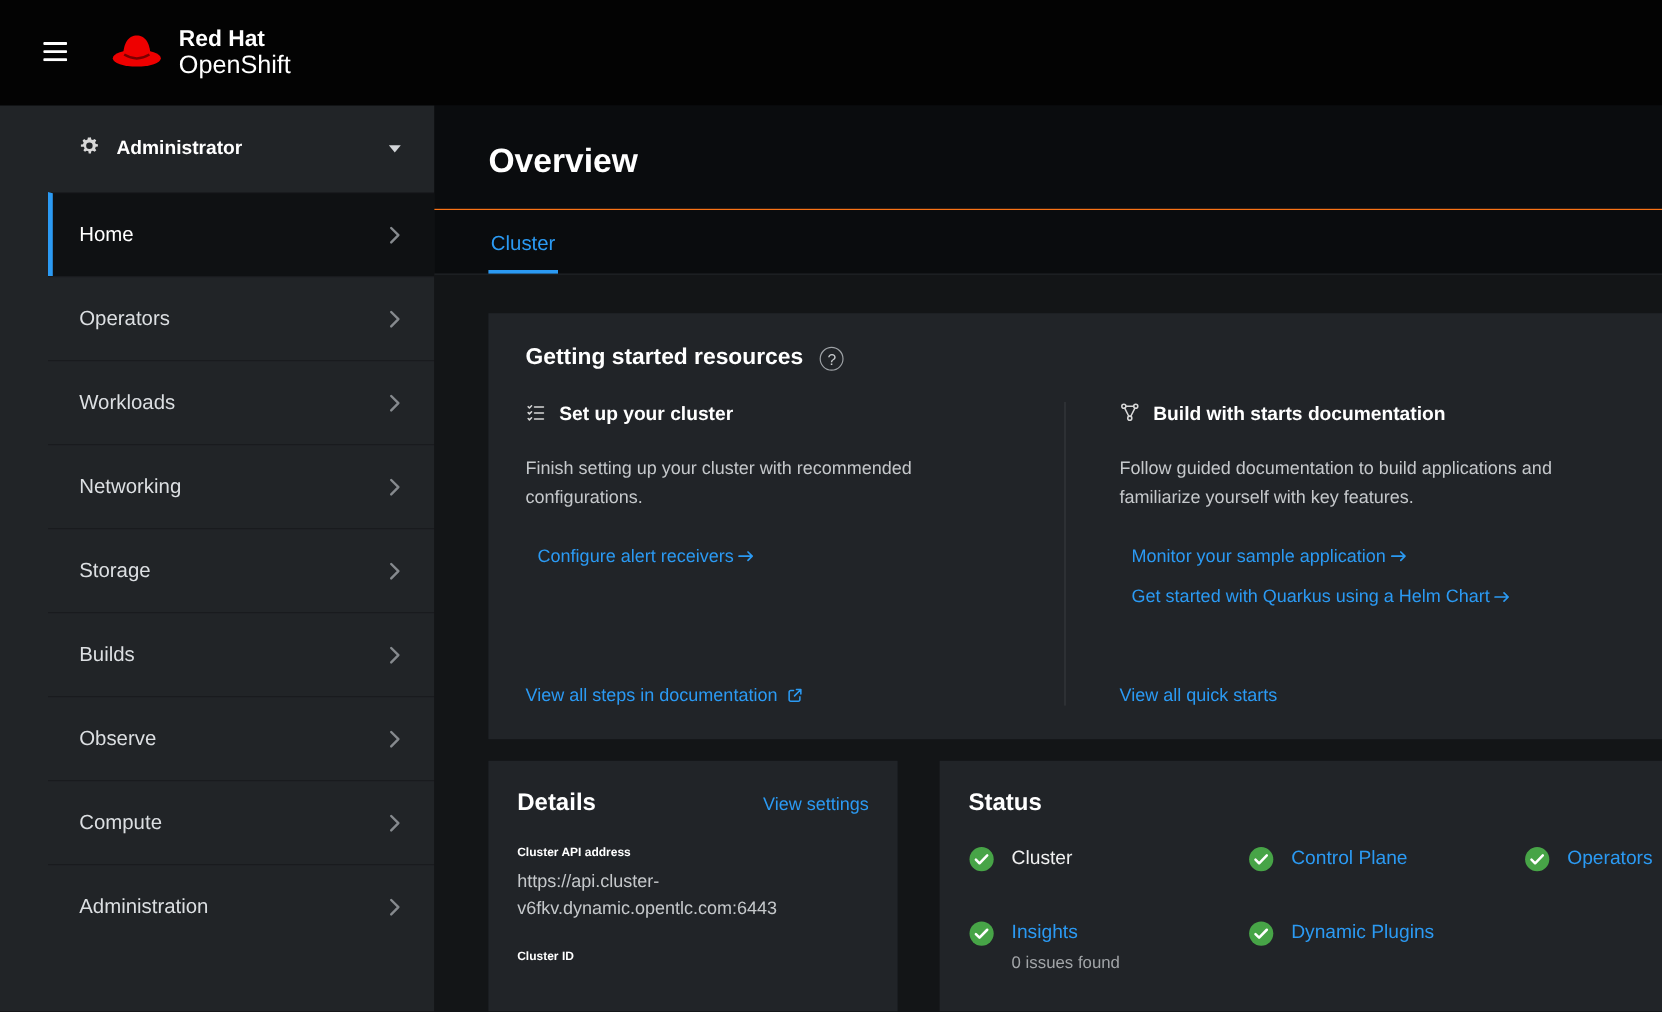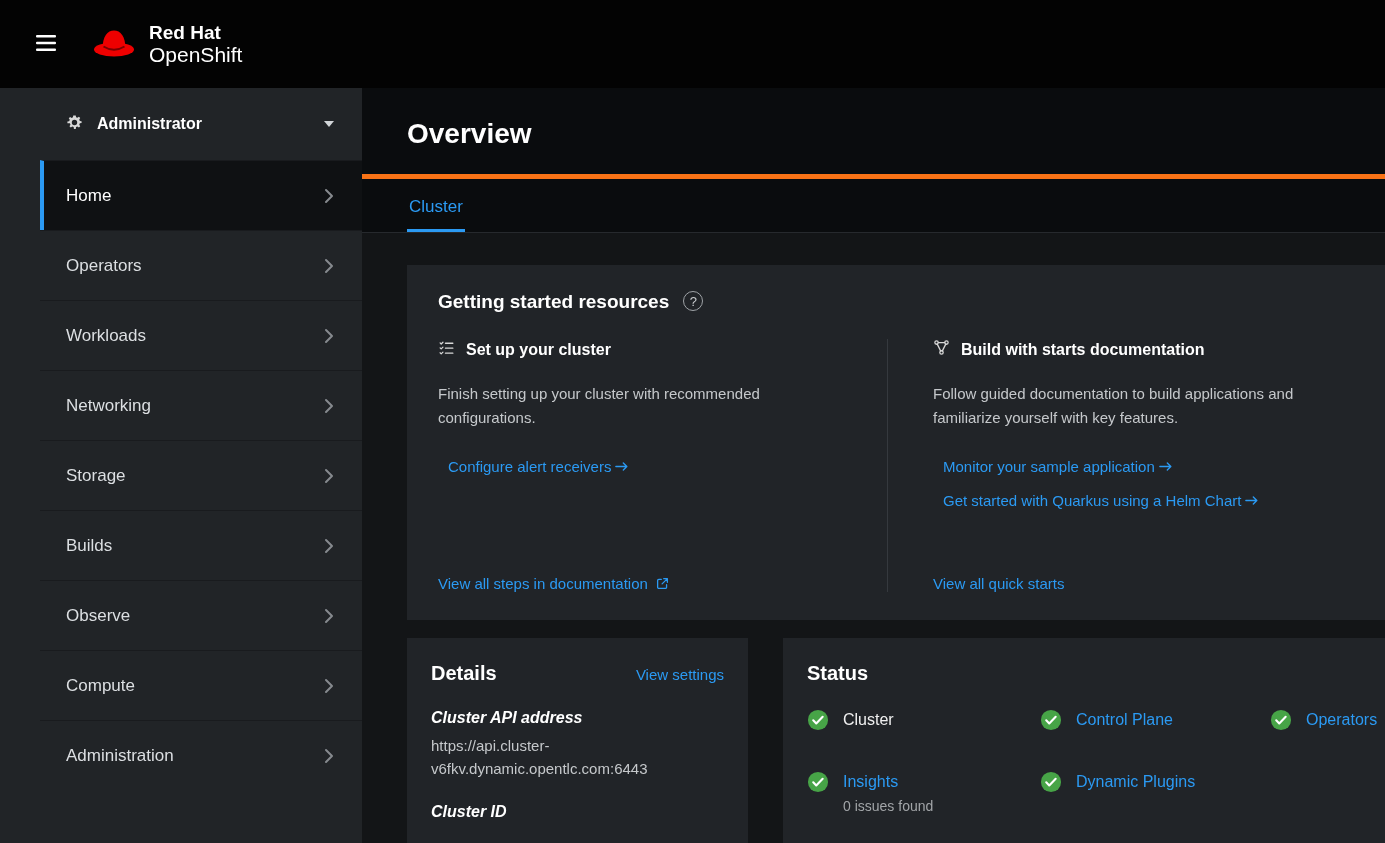--- a/index.html
+++ b/index.html
@@ -31,33 +31,33 @@
     border-top:6px solid #d2d5d8;margin-left:auto;}
   .nav-item{height:70px;display:flex;align-items:center;justify-content:space-between;
     padding:0 28px 0 26px;font-size:17px;color:#dcdfe2;cursor:pointer;
     border-top:1px solid #191b1e;text-align:center;}
   .nav-item.active{background:#0f1113;border-left:4px solid var(--accent);padding-left:22px;color:#fff;}
   .chev svg{display:block;}
 
   
   .main{flex:1;display:flex;flex-direction:column;min-width:0;}
   .page-head{background:#0a0c0e;}
-  .title-row{padding:30px 45px 24px;border-bottom:5px solid #f97316;}
+  .title-row{padding:30px 45px 24px;border-bottom:1px solid #f97316;}
   .page-title{font-size:28px;font-weight:700;color:#fff;}
   .tabbar{padding:0 45px;border-bottom:1px solid #26292d;height:54px;display:flex;align-items:flex-end;}
   .tab{display:inline-flex;padding:14px 2px 12px;font-size:17px;color:var(--accent);cursor:pointer;
     border-bottom:3px solid var(--accent);}
 
   .content{flex:1;background:#131517;padding:32px 0 0 45px;overflow:hidden;}
 
   .card{background:#212428;}
 
   
   .gs-card{padding:26px 31px 28px;margin-bottom:18px;width:100%;}
-  .gs-title-row{display:flex;align-items:flex-start;gap:14px;margin-bottom:26px;}
+  .gs-title-row{display:flex;align-items:flex-end;gap:14px;margin-bottom:26px;}
   .gs-title{font-size:19px;font-weight:700;color:#fff;}
   .help-icon{width:20px;height:20px;border:1px solid #9ea2a6;border-radius:50%;
     display:inline-flex;align-items:center;justify-content:center;font-size:13px;color:#c8cbce;cursor:pointer;}
   .gs-cols{display:grid;grid-template-columns:449px 1fr;}
   .gs-col{display:flex;flex-direction:column;min-height:253px;padding-right:40px;}
   .gs-col + .gs-col{border-left:1px solid #35393e;padding-left:45px;padding-right:0;}
   .gs-heading{display:flex;align-items:center;gap:11px;font-size:16px;font-weight:700;color:#fff;margin-bottom:22px;}
   .gs-body{font-size:15px;line-height:1.6;color:#c5c8cb;max-width:385px;margin-bottom:28px;}
   .gs-link{display:inline-flex;align-items:center;gap:4px;font-size:15px;color:var(--accent);
     text-decoration:none;margin:0 0 17px 10px;cursor:pointer;}
@@ -67,21 +67,21 @@
   .arrow-icon path{stroke:currentColor;stroke-width:1.6;fill:none;stroke-linecap:round;stroke-linejoin:round;}
   .ext-icon path{stroke:currentColor;stroke-width:1.6;fill:none;stroke-linecap:round;stroke-linejoin:round;}
 
   
   .cards-row{display:grid;grid-template-columns:341px 1fr;column-gap:35px;height:260px;}
   .bottom-card{padding:24px;height:100%;}
   .card-head{display:flex;justify-content:space-between;align-items:baseline;margin-bottom:24px;}
   .card-title{font-size:20px;font-weight:700;color:#fff;}
   .small-link{font-size:15px;color:var(--accent);text-decoration:none;cursor:pointer;}
 
-  .field-label{font-size:16px;font-weight:700;color:#fff;margin-bottom:7px;font-style:italic;}
+  .field-label{font-size:10px;font-weight:700;color:#fff;margin-bottom:7px;}
   .field-value{font-size:15px;color:#c5c8cb;line-height:1.55;overflow-wrap:break-word;margin-bottom:22px;}
 
   .status-card{position:relative;}
   .status-grid{display:grid;grid-template-columns:233px 230px 1fr;row-gap:40px;margin-top:2px;}
   .status-item{display:flex;align-items:flex-start;gap:14px;}
   .check svg{display:block;}
   .check circle{fill:var(--success);}
   .check path{fill:none;stroke:#fff;stroke-width:2.3;stroke-linecap:round;stroke-linejoin:round;}
   .status-label{font-size:16px;color:#f0f0f0;line-height:22px;text-decoration:none;}
   a.status-label{color:var(--accent);cursor:pointer;}

